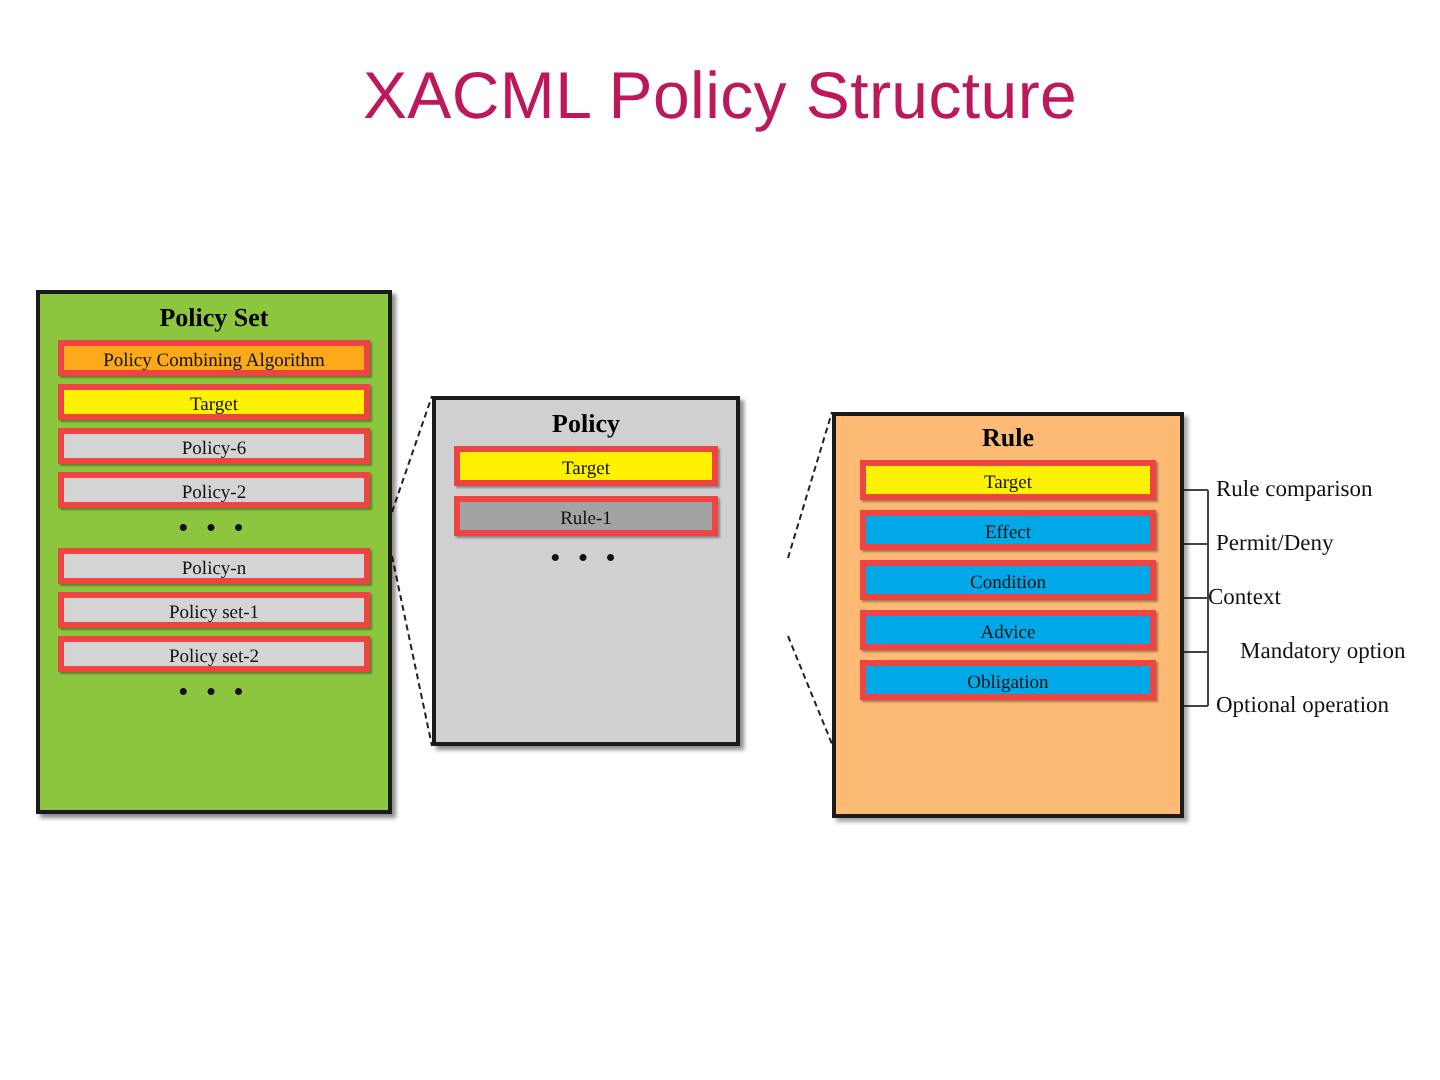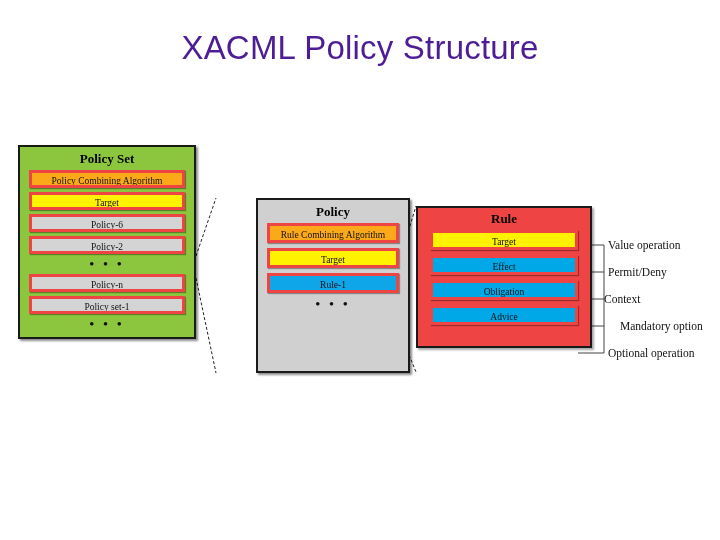--- a/index.html
+++ b/index.html
@@ -18,21 +18,21 @@
   
   #slide-title {
     position: absolute;
     left: 0;
     top: 28px;
     width: 720px;
     text-align: center;
     font-family: "Liberation Sans", sans-serif;
     font-size: 33px;
     font-weight: 400;
-    color: #4c1d95;
+    color: #be185d;
     letter-spacing: 0.2px;
     line-height: 40px;
   }
 
   
   #diagram {
     position: absolute;
     left: 0;
     top: 0;
     width: 720px;
@@ -59,59 +59,58 @@
     font-family: "Liberation Serif", serif;
     font-weight: bold;
     color: #000000;
   }
 
   
   #panel-policyset {
     left: 18px;
     top: 145px;
     width: 178px;
-    height: 194px;
+    height: 262px;
     background: #8CC63E;
     box-shadow: 2px 2px 2px rgba(0,0,0,0.45);
   }
   #panel-policyset .panel-title {
     font-size: 13px;
     padding-top: 4px;
     padding-bottom: 3px;
   }
   #panel-policyset .rows {
     padding: 0 9px;
   }
 
   
   #panel-policy {
     left: 216px;
     top: 198px;
     width: 154px;
     height: 175px;
     background: #D0D0D0;
     box-shadow: 2px 2px 2px rgba(0,0,0,0.45);
-    margin-left: 40px;
   }
   #panel-policy .panel-title {
     font-size: 13px;
     padding-top: 4px;
     padding-bottom: 3px;
   }
   #panel-policy .rows {
     padding: 0 9px;
   }
 
   
   #panel-rule {
     left: 416px;
     top: 206px;
     width: 176px;
-    height: 142px;
-    background: #ef4444;
+    height: 203px;
+    background: #fdba74;
     box-shadow: 2px 2px 2px rgba(0,0,0,0.35);
   }
   #panel-rule .panel-title {
     font-size: 13px;
     padding-top: 3px;
     padding-bottom: 3px;
   }
   #panel-rule .rows {
     padding: 0 12px;
   }
@@ -127,21 +126,21 @@
     line-height: 16px;
     height: 18px;
     margin-bottom: 4px;
     overflow: hidden;
     white-space: nowrap;
     box-shadow: 1px 1px 1px rgba(0,0,0,0.35);
   }
   .row.orange  { background: #FBA919; }
   .row.yellow  { background: #FFF200; }
   .row.grey    { background: #D4D4D4; }
-  .row.white   { background: #0ea5e9; }
+  .row.white   { background: #a3a3a3; }
   .row.cyan    { background: #00A8E8; }
 
   .row.tall { height: 20px; line-height: 18px; margin-bottom: 5px; }
 
   .ellipsis {
     height: 14px;
     line-height: 12px;
     text-align: center;
     font-size: 13px;
     font-weight: bold;
@@ -191,44 +190,45 @@
     <div class="panel" id="panel-policyset">
       <div class="panel-title">Policy Set</div>
       <div class="rows">
         <div class="row orange">Policy Combining Algorithm</div>
         <div class="row yellow">Target</div>
         <div class="row grey">Policy-6</div>
         <div class="row grey">Policy-2</div>
         <div class="ellipsis">• • •</div>
         <div class="row grey">Policy-n</div>
         <div class="row grey">Policy set-1</div>
+        <div class="row grey">Policy set-2</div>
         <div class="ellipsis">• • •</div>
       </div>
     </div>
 
     <div class="panel" id="panel-policy">
       <div class="panel-title">Policy</div>
       <div class="rows">
-        <div class="row orange tall">Rule Combining Algorithm</div>
         <div class="row yellow tall">Target</div>
         <div class="row white tall">Rule-1</div>
         <div class="ellipsis">• • •</div>
       </div>
     </div>
 
     <div class="panel" id="panel-rule">
       <div class="panel-title">Rule</div>
       <div class="rows">
         <div class="row yellow tall">Target</div>
         <div class="row cyan tall">Effect</div>
+        <div class="row cyan tall">Condition</div>
+        <div class="row cyan tall">Advice</div>
         <div class="row cyan tall">Obligation</div>
-        <div class="row cyan tall">Advice</div>
       </div>
     </div>
 
-    <div class="legend-label" style="left:608px; top:238px;">Value operation</div>
+    <div class="legend-label" style="left:608px; top:238px;">Rule comparison</div>
     <div class="legend-label" style="left:608px; top:265px;">Permit/Deny</div>
     <div class="legend-label" style="left:604px; top:292px;">Context</div>
     <div class="legend-label" style="left:608px; top:319px;margin-left:12px;">Mandatory option</div>
     <div class="legend-label" style="left:608px; top:346px;">Optional operation</div>
 
   </div>
 </div>
 
 </body></html>

